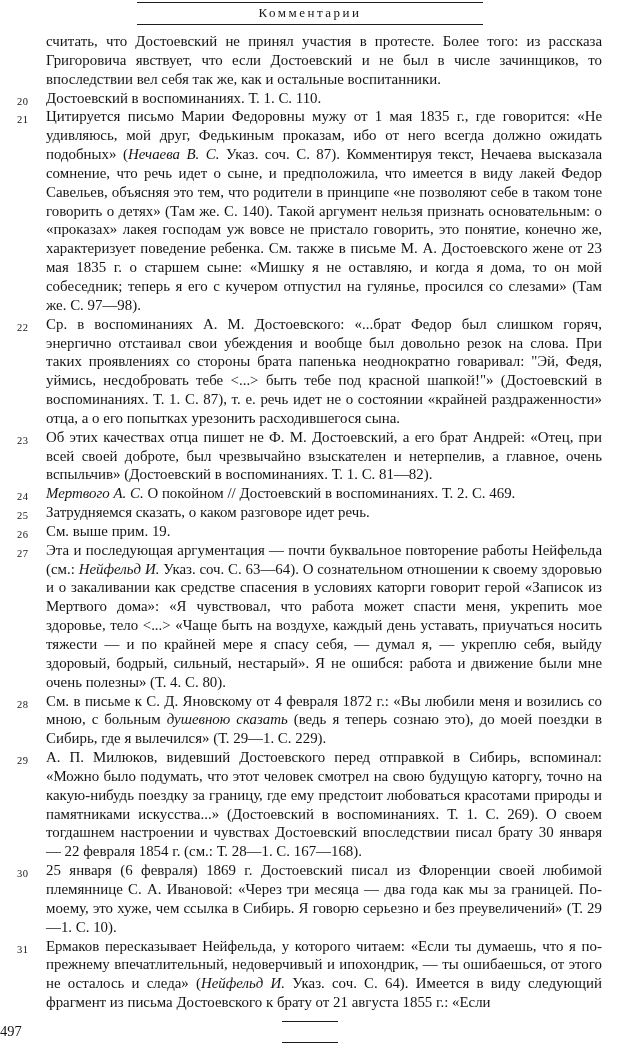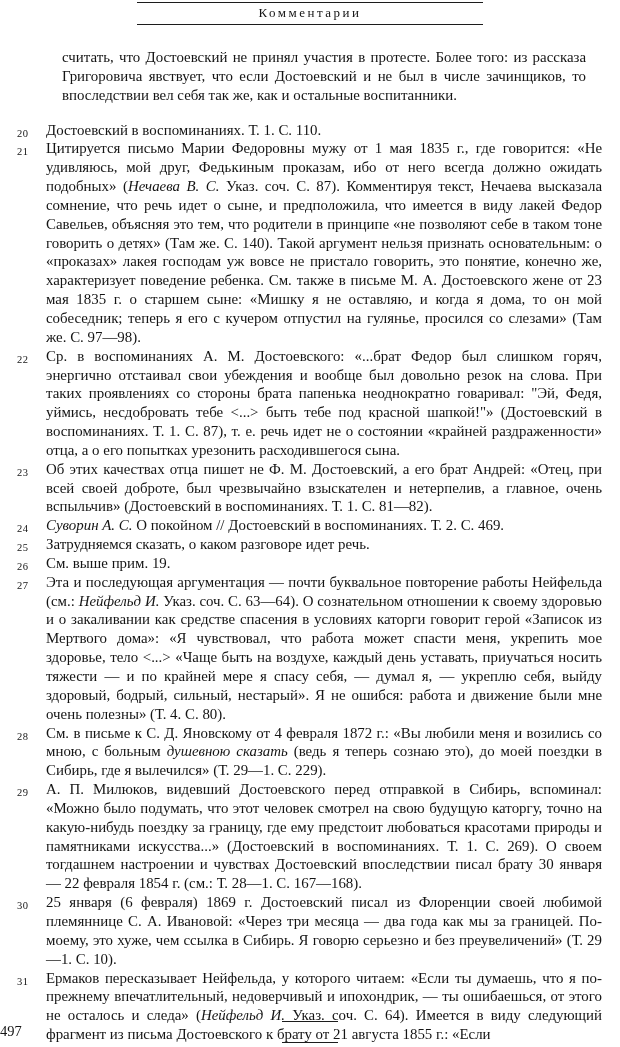--- a/index.html
+++ b/index.html
@@ -35,21 +35,21 @@
     padding: 2px 0 3px 0;
   }
   .body-text {
     padding: 7px 18px 0 46px;
     font-size: 14.9px;
     line-height: 18.85px;
     text-align: justify;
     hyphens: auto;
   }
   .intro {
-    margin: 16px;
+    margin: 0;
   }
   .note {
     position: relative;
     margin: 0;
   }
   .note-num {
     position: absolute;
     left: -29px;
     top: 4px;
     font-size: 10.5px;
@@ -87,21 +87,21 @@
     <div class="h-rule"></div>
   </header>
 
   <main class="body-text">
     <p class="intro">считать, что Достоевский не принял участия в протесте. Более того: из рассказа Григоровича явствует, что если Достоевский и не был в числе зачинщиков, то впоследствии вел себя так же, как и остальные воспитанники.</p>
     <div id="notes">
         <div class="note"><span class="note-num">20</span><span class="note-text"><span>Достоевский в воспоминаниях. Т. 1. С. 110.</span></span></div>
         <div class="note"><span class="note-num">21</span><span class="note-text"><span>Цитируется письмо Марии Федоровны мужу от 1 мая 1835 г., где говорится: «Не удивляюсь, мой друг, Федькиным проказам, ибо от него всегда должно ожидать подобных» (</span><i>Нечаева В. С.</i><span> Указ. соч. С. 87). Комментируя текст, Нечаева высказала сомнение, что речь идет о сыне, и предположила, что имеется в виду лакей Федор Савельев, объясняя это тем, что родители в принципе «не позволяют себе в таком тоне говорить о детях» (Там же. С. 140). Такой аргумент нельзя признать основательным: о «проказах» лакея господам уж вовсе не пристало говорить, это понятие, конечно же, характеризует поведение ребенка. См. также в письме М. А. Достоевского жене от 23 мая 1835 г. о старшем сыне: «Мишку я не оставляю, и когда я дома, то он мой собеседник; теперь я его с кучером отпустил на гулянье, просился со слезами» (Там же. С. 97—98).</span></span></div>
         <div class="note"><span class="note-num">22</span><span class="note-text"><span>Ср. в воспоминаниях А. М. Достоевского: «...брат Федор был слишком горяч, энергично отстаивал свои убеждения и вообще был довольно резок на слова. При таких проявлениях со стороны брата папенька неоднократно говаривал: "Эй, Федя, уймись, несдобровать тебе &lt;...&gt; быть тебе под красной шапкой!"» (Достоевский в воспоминаниях. Т. 1. С. 87), т. е. речь идет не о состоянии «крайней раздраженности» отца, а о его попытках урезонить расходившегося сына.</span></span></div>
         <div class="note"><span class="note-num">23</span><span class="note-text"><span>Об этих качествах отца пишет не Ф. М. Достоевский, а его брат Андрей: «Отец, при всей своей доброте, был чрезвычайно взыскателен и нетерпелив, а главное, очень вспыльчив» (Достоевский в воспоминаниях. Т. 1. С. 81—82).</span></span></div>
-        <div class="note"><span class="note-num">24</span><span class="note-text"><i>Суворин А. С.</i><span> О покойном // Достоевский в воспоминаниях. Т. 2. С. 469.</span></span></div>
+        <div class="note"><span class="note-num">24</span><span class="note-text"><i>Мертвого А. С.</i><span> О покойном // Достоевский в воспоминаниях. Т. 2. С. 469.</span></span></div>
         <div class="note"><span class="note-num">25</span><span class="note-text"><span>Затрудняемся сказать, о каком разговоре идет речь.</span></span></div>
         <div class="note"><span class="note-num">26</span><span class="note-text"><span>См. выше прим. 19.</span></span></div>
         <div class="note"><span class="note-num">27</span><span class="note-text"><span>Эта и последующая аргументация — почти буквальное повторение работы Нейфельда (см.: </span><i>Нейфельд И.</i><span> Указ. соч. С. 63—64). О сознательном отношении к своему здоровью и о закаливании как средстве спасения в условиях каторги говорит герой «Записок из Мертвого дома»: «Я чувствовал, что работа может спасти меня, укрепить мое здоровье, тело &lt;...&gt; «Чаще быть на воздухе, каждый день уставать, приучаться носить тяжести — и по крайней мере я спасу себя, — думал я, — укреплю себя, выйду здоровый, бодрый, сильный, нестарый». Я не ошибся: работа и движение были мне очень полезны» (Т. 4. С. 80).</span></span></div>
         <div class="note"><span class="note-num">28</span><span class="note-text"><span>См. в письме к С. Д. Яновскому от 4 февраля 1872 г.: «Вы любили меня и возились со мною, с больным </span><i>душевною сказать</i><span> (ведь я теперь сознаю это), до моей поездки в Сибирь, где я вылечился» (Т. 29—1. С. 229).</span></span></div>
         <div class="note"><span class="note-num">29</span><span class="note-text"><span>А. П. Милюков, видевший Достоевского перед отправкой в Сибирь, вспоминал: «Можно было подумать, что этот человек смотрел на свою будущую каторгу, точно на какую-нибудь поездку за границу, где ему предстоит любоваться красотами природы и памятниками искусства...» (Достоевский в воспоминаниях. Т. 1. С. 269). О своем тогдашнем настроении и чувствах Достоевский впоследствии писал брату 30 января — 22 февраля 1854 г. (см.: Т. 28—1. С. 167—168).</span></span></div>
         <div class="note"><span class="note-num">30</span><span class="note-text"><span>25 января (6 февраля) 1869 г. Достоевский писал из Флоренции своей любимой племяннице С. А. Ивановой: «Через три месяца — два года как мы за границей. По-моему, это хуже, чем ссылка в Сибирь. Я говорю серьезно и без преувеличений» (Т. 29—1. С. 10).</span></span></div>
         <div class="note"><span class="note-num">31</span><span class="note-text"><span>Ермаков пересказывает Нейфельда, у которого читаем: «Если ты думаешь, что я по-прежнему впечатлительный, недоверчивый и ипохондрик, — ты ошибаешься, от этого не осталось и следа» (</span><i>Нейфельд И.</i><span> Указ. соч. С. 64). Имеется в виду следующий фрагмент из письма Достоевского к брату от 21 августа 1855 г.: «Если</span></span></div>
       </div>
   </main>
 

